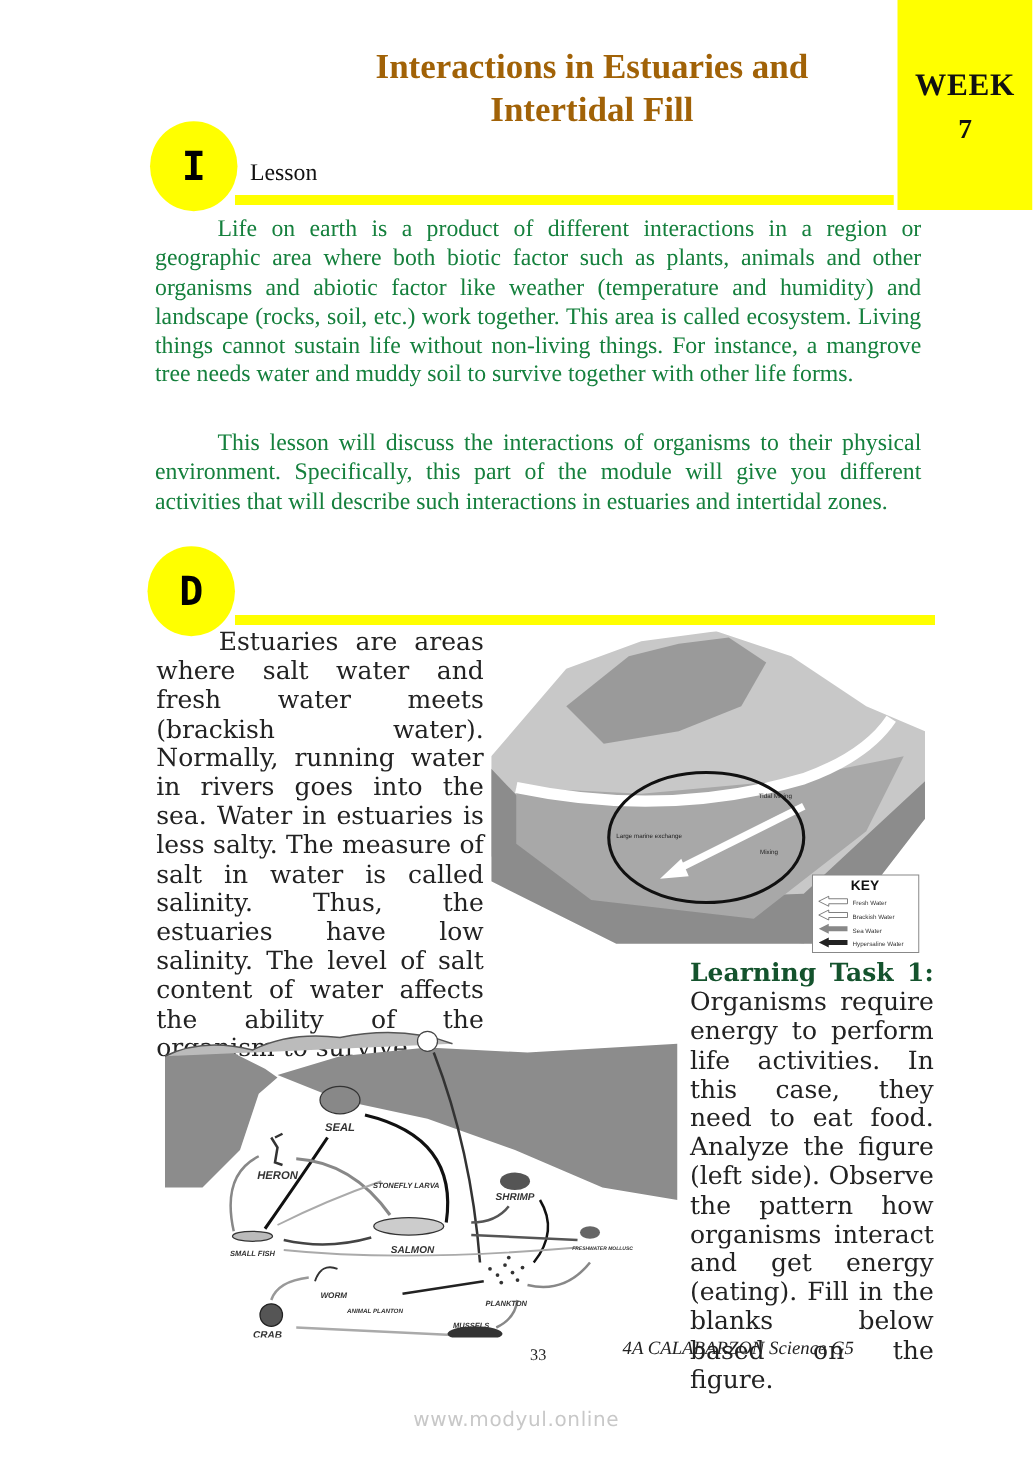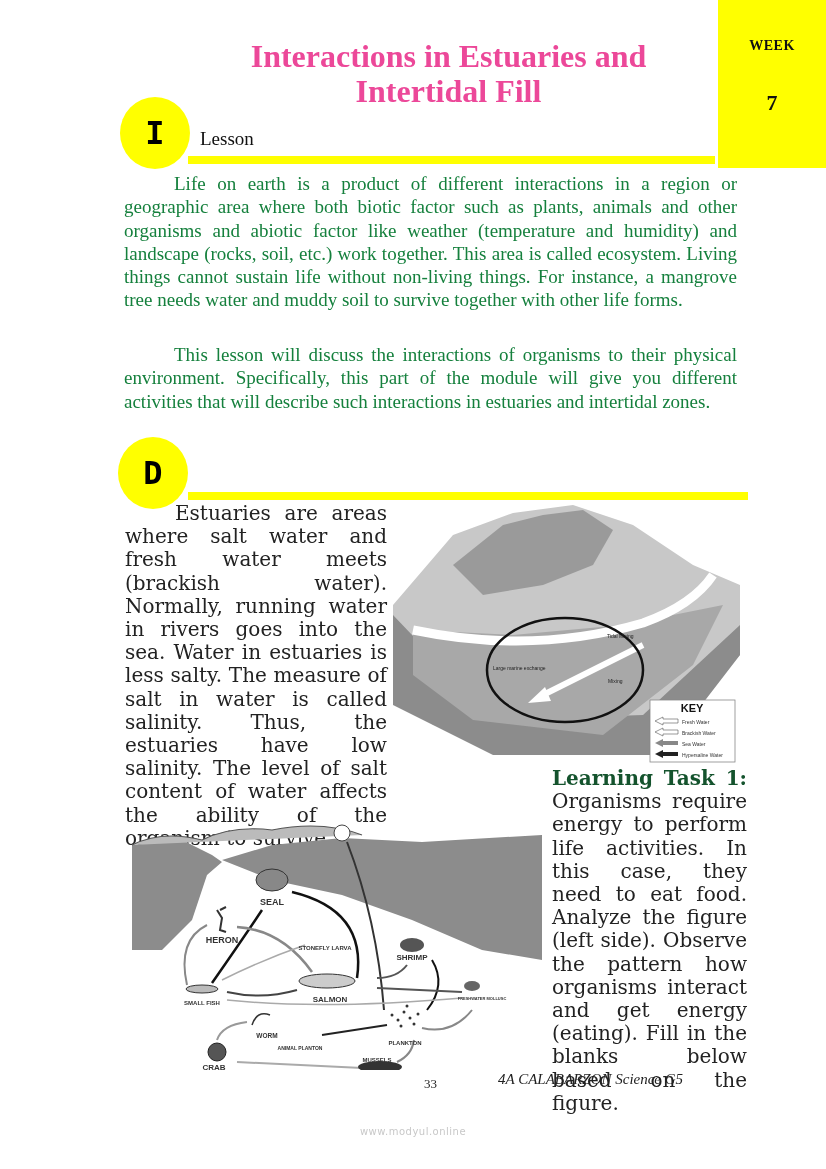--- a/index.html
+++ b/index.html
@@ -1,23 +1,23 @@
 <!DOCTYPE html>
 <html><head>
 <meta charset="utf-8">
 <style>
   * { box-sizing: border-box; margin: 0; padding: 0; }
   html, body { width: 826px; height: 1169px; background: #ffffff; overflow: hidden; }
   body { position: relative; font-family: "DejaVu Serif", serif; color: #111; }
 
   .week-box { position: absolute; left: 718px; top: 0; width: 108px; height: 168px; background: #ffff00; text-align: center; }
-  .week-box .wk { position: absolute; left: 0; right: 0; top: 38px; font-family: "Liberation Serif", serif; font-weight: bold; font-size: 14px; letter-spacing: 0.5px; }
+  .week-box .wk { position: absolute; left: 0; right: 0; top: 55px; font-family: "Liberation Serif", serif; font-weight: bold; font-size: 25px; letter-spacing: 0.5px; }
   .week-box .num { position: absolute; left: 0; right: 0; top: 90px; font-family: "Liberation Serif", serif; font-weight: bold; font-size: 22px; }
 
-  .title { position: absolute; left: 191px; width: 515px; text-align: center; font-family: "Liberation Serif", serif; font-weight: bold; font-size: 32px; color: #ec4899; }
+  .title { position: absolute; left: 216px; width: 515px; text-align: center; font-family: "Liberation Serif", serif; font-weight: bold; font-size: 28px; color: #a16207; }
   .title.l1 { top: 38px; }
   .title.l2 { top: 73px; }
   .subtitle { position: absolute; left: 200px; width: 485px; top: 128px; text-align: left; font-family: "Liberation Serif", serif; font-size: 19px; }
 
   .circle { position: absolute; width: 70px; height: 72px; border-radius: 50%; background: #ffff00; text-align: center; font-family: "DejaVu Sans Mono", monospace; font-weight: bold; font-size: 32px; line-height: 72px; color: #000; }
   .circle.i { left: 120px; top: 97px; }
   .circle.d { left: 118px; top: 437px; }
   .bar { position: absolute; height: 8px; background: #ffff00; }
   .bar.i { left: 188px; top: 156px; width: 527px; }
   .bar.d { left: 188px; top: 492px; width: 560px; }
@@ -27,26 +27,26 @@
   .para.p2 { left: 124px; top: 343px; width: 613px; }
   .indent { display: inline-block; width: 50px; }
 
   .col { position: absolute; font-family: "DejaVu Serif", serif; font-size: 20px; line-height: 23.2px; text-align: justify; color: #222; }
   .col.left { left: 125px; top: 502px; width: 262px; }
   .col.right { left: 552px; top: 767px; width: 195px; }
   .col .b { font-weight: bold; color: #14532d; }
 
   .fig { position: absolute; }
   .fig.estuary { left: 393px; top: 505px; width: 347px; height: 260px; }
-  .fig.foodweb { left: 122px; top: 800px; width: 420px; height: 270px; }
+  .fig.foodweb { left: 122px; top: 800px; width: 420px; height: 270px; font-style: italic; }
 
   .footer { position: absolute; top: 1071px; font-family: "Liberation Serif", serif; font-size: 15px; color: #222; }
   .footer.page { left: 424px; font-size: 13px; top: 1076px; }
   .footer.src { left: 498px; font-style: italic; }
-  .watermark { position: absolute; top: 1126px; left: 0; width: 826px; text-align: center; font-family: "DejaVu Sans", sans-serif; font-size: 10px; color: #c8c8c8; letter-spacing: 0.5px; }
+  .watermark { position: absolute; top: 1126px; left: 0; width: 826px; text-align: center; font-family: "DejaVu Sans", sans-serif; font-size: 16px; color: #c8c8c8; letter-spacing: 0.5px; }
   svg text { font-family: "Liberation Sans", sans-serif; }
 </style>
 </head>
 <body>
 
 <div class="week-box">
   <div class="wk">WEEK</div>
   <div class="num">7</div>
 </div>
 

